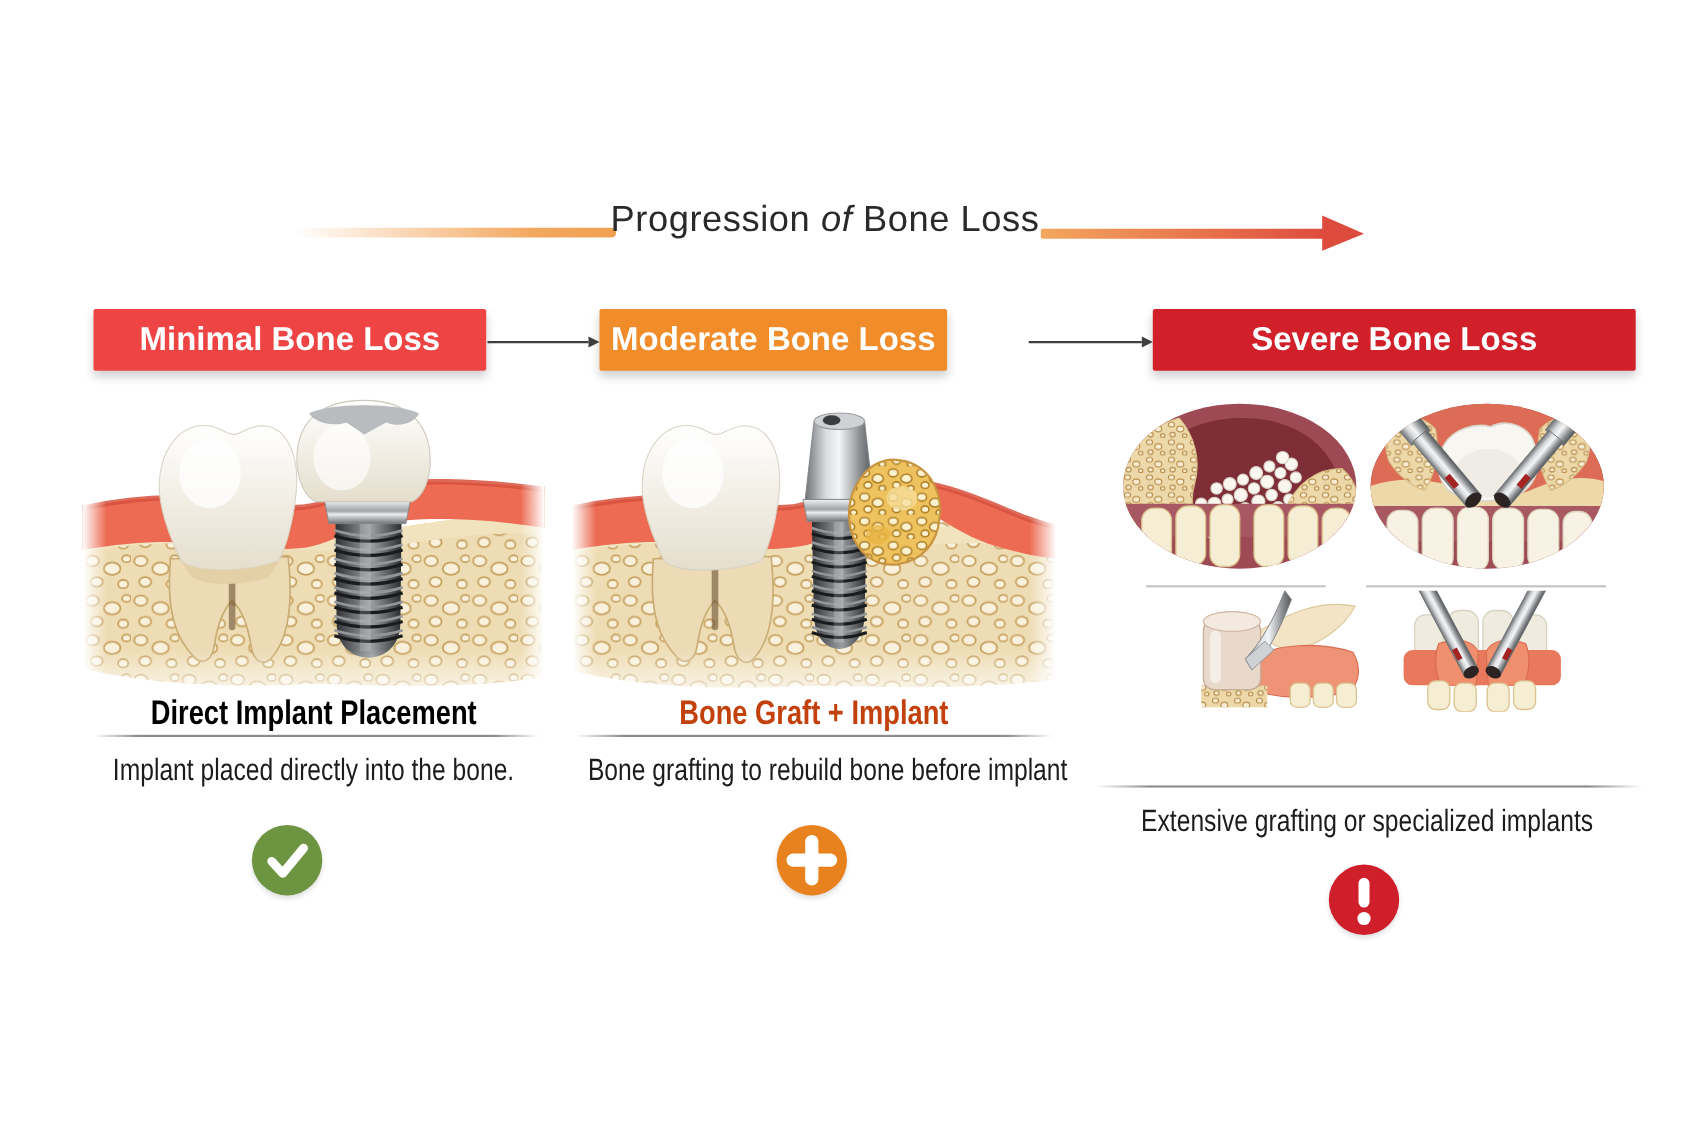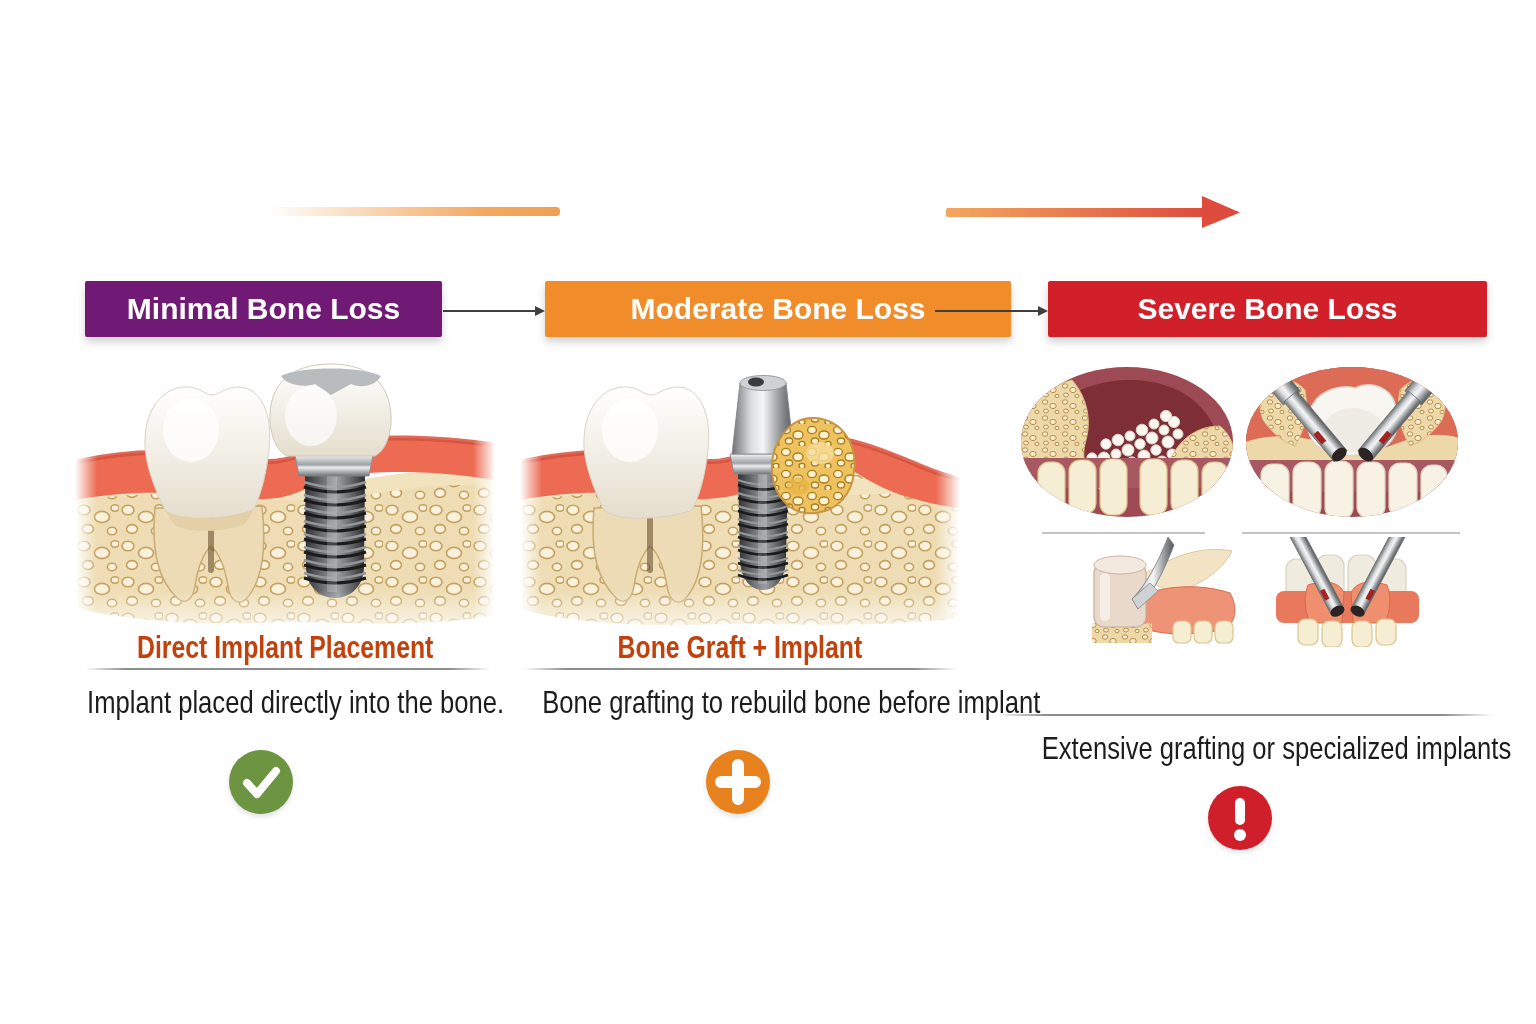--- a/index.html
+++ b/index.html
@@ -17,21 +17,21 @@
   .grad-line {
     top:207px; left:268px; width:292px; height:9px; border-radius:4px;
     background:linear-gradient(to right, rgba(245,176,112,0), #f3a75e 75%, #f0a053);
   }
   .banner {
     top:281px; height:56px; line-height:56px; text-align:center;
     color:#ffffff; font-weight:bold; font-size:30px; white-space:nowrap;
     border-radius:2px; box-shadow:0 5px 9px rgba(0,0,0,0.18);
   }
   .heading { font-weight:bold; font-size:31px; text-align:center; white-space:nowrap; }
-  .desc { font-size:32px; color:#1c1c1c; text-align:center; white-space:nowrap; }
+  .desc { font-size:28px; color:#1c1c1c; text-align:center; white-space:nowrap; }
   .cx { display:inline-block; transform:scaleX(0.8); transform-origin:50% 50%; white-space:nowrap; }
   .hline {
     height:2px;
     background:linear-gradient(to right, rgba(140,140,140,0), #8d8d8d 10%, #8d8d8d 90%, rgba(140,140,140,0));
   }
   .badge {
     width:64px; height:64px; border-radius:50%;
     display:flex; align-items:center; justify-content:center;
     box-shadow:0 3px 5px rgba(0,0,0,0.12);
   }
@@ -116,29 +116,32 @@
         <path d="M0,5 q31,10 62,0" stroke="#1a1b1d" stroke-width="3" fill="none"></path>
       </g>
       <g id="rib2">
         <path d="M0,0 q25,9 50,0" stroke="#94979a" stroke-width="2.3" fill="none"></path>
         <path d="M0,5 q25,9 50,0" stroke="#1a1b1d" stroke-width="2.8" fill="none"></path>
       </g>
     </defs>
   </svg>
 
   <div class="abs grad-line"></div>
+  <div class="abs title">
+    <span>Progression </span><em>of</em><span> Bone Loss</span>
+  </div>
   <svg class="abs" style="left:946px;top:195px" width="294" height="34" viewBox="0 0 294 34">
     <rect x="0" y="13" width="258" height="9" rx="2" fill="url(#agrad)"></rect>
     <polygon points="256,1 294,17.5 256,33" fill="#dd4b3d"></polygon>
   </svg>
 
-  <div class="abs banner" style="left: 85px; width: 357px; background: #701a75;">
+  <div class="abs banner" style="left: 85px; width: 357px; background: #ef4444;">
     <span>Minimal Bone Loss</span>
   </div>
-  <div class="abs banner" style="left: 545px; width: 466px; background: rgb(240, 140, 41);">
+  <div class="abs banner" style="left: 545px; width: 316px; background: rgb(240, 140, 41);">
     <span>Moderate Bone Loss</span>
   </div>
   <div class="abs banner" style="left: 1048px; width: 439px; background: rgb(210, 32, 43);">
     <span>Severe Bone Loss</span>
   </div>
 
   <svg class="abs" style="left:443px;top:302px" width="102" height="18" viewBox="0 0 102 18">
     <line x1="0" y1="9" x2="92" y2="9" stroke="#3f3f3f" stroke-width="2"></line>
     <polygon points="92,4 102,9 92,14" fill="#3f3f3f"></polygon>
   </svg>
@@ -346,21 +349,21 @@
       <rect x="-6" y="58" width="5" height="11" fill="#a32323"></rect>
       <ellipse cx="0" cy="84" rx="7.5" ry="5" fill="#2c2422"></ellipse>
     </g>
     <g transform="translate(127,0) rotate(28)">
       <rect x="-7" y="-4" width="14" height="88" fill="url(#metH)" stroke="#6c6f72" stroke-width="0.8"></rect>
       <rect x="1" y="58" width="5" height="11" fill="#a32323"></rect>
       <ellipse cx="0" cy="84" rx="7.5" ry="5" fill="#2c2422"></ellipse>
     </g>
   </svg>
 
-  <div class="abs heading" style="left: 75px; top: 630px; width: 420px; color: #c2410c;">
+  <div class="abs heading" style="left: 75px; top: 630px; width: 420px; color: #000000;">
     <span class="cx">Direct Implant Placement</span>
   </div>
   <div class="abs hline" style="left:85px;top:668px;width:405px;"></div>
   <div class="abs desc" style="left:35px;top:684px;width:500px;">
     <span class="cx">Implant placed directly into the bone.</span>
   </div>
   <div class="abs badge" style="left: 229px; top: 750px; background: rgb(109, 148, 64);">
     <svg width="64" height="64" viewBox="0 0 64 64">
       <path d="M18 33 L28 44 L47 21" stroke="#ffffff" stroke-width="8" fill="none" stroke-linecap="round" stroke-linejoin="round"></path>
     </svg>

